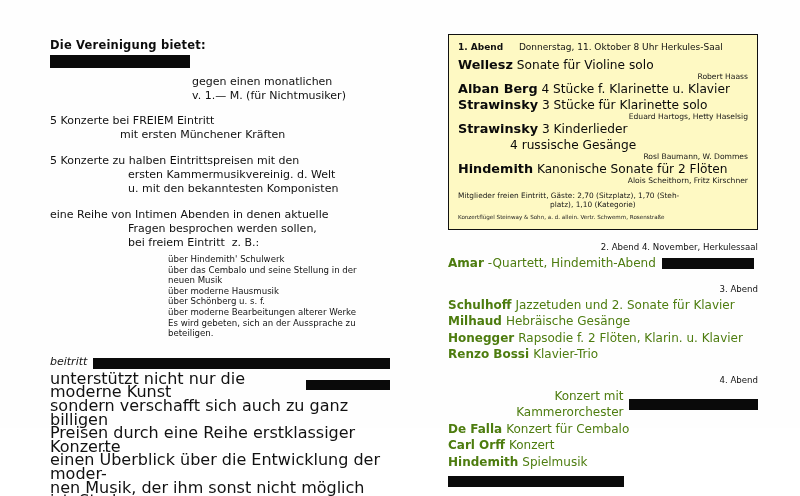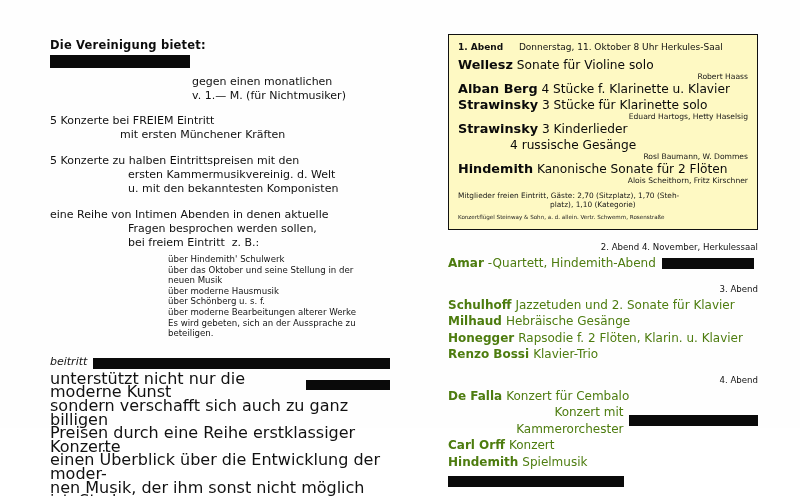--- a/index.html
+++ b/index.html
@@ -213,21 +213,21 @@
     <div class="gap-m"></div>
 
     <div class="sec-head txt">eine Reihe von Intimen Abenden in denen aktuelle</div>
     <div class="sec-head indent-3 txt">Fragen besprochen werden sollen,</div>
     <div class="sec-head indent-3 txt">bei freiem Eintritt  z. B.:</div>
 
     <div style="height:4px"></div>
 
     <div class="small-list">
       <i>über Hindemith' Schulwerk</i><br>
-      <i>über das Oktober und seine Stellung in der</i><br>
+      <i>über das Cembalo und seine Stellung in der</i><br>
       <i>neuen Musik</i><br>
       <i>über moderne Hausmusik</i><br>
       <i>über Schönberg u. s. f.</i><br>
       <i>über moderne Bearbeitungen alterer Werke</i><br>
       <i>Es wird gebeten, sich an der Aussprache zu</i><br>
       <i>beteiligen.</i>
     </div>
 
     <div class="gap-l"></div>
 
@@ -325,28 +325,28 @@
       </div>
       <div class="ev-row">
         <b>Renzo Bossi</b>
         <span>Klavier-Trio</span>
       </div>
     </div>
 
     <div class="ev-block">
       <div class="ev-label">4. Abend</div>
       <div class="ev-row">
+        <span>Konzert mit Kammerorchester</span>
+        <span class="rbar bar-130"></span>
+      </div>
+      <div class="ev-row">
         <b>De Falla</b>
         <span>Konzert für Cembalo</span>
       </div>
       <div class="ev-row">
-        <span>Konzert mit Kammerorchester</span>
-        <span class="rbar bar-130"></span>
-      </div>
-      <div class="ev-row">
         <b>Carl Orff</b>
         <span>Konzert</span>
       </div>
       <div class="ev-row">
         <b>Hindemith</b>
         <span>Spielmusik</span>
       </div>
       <div class="stand-bar bar-175"></div>
     </div>
 

